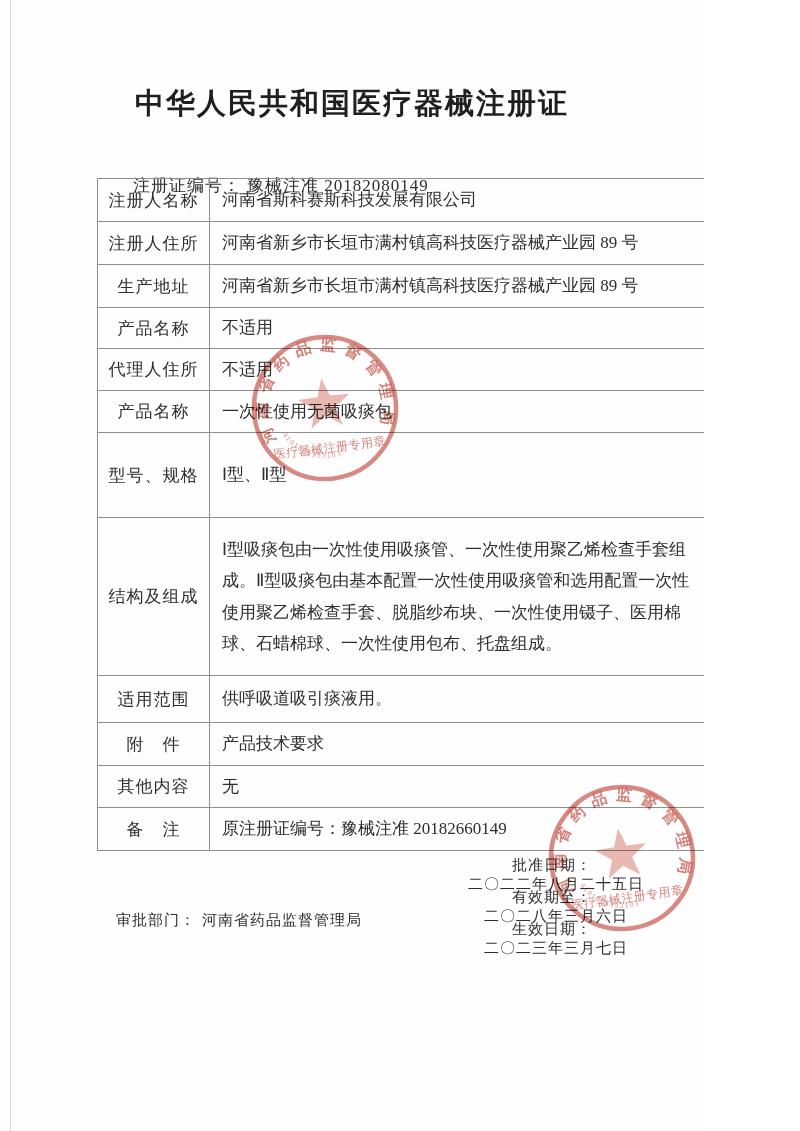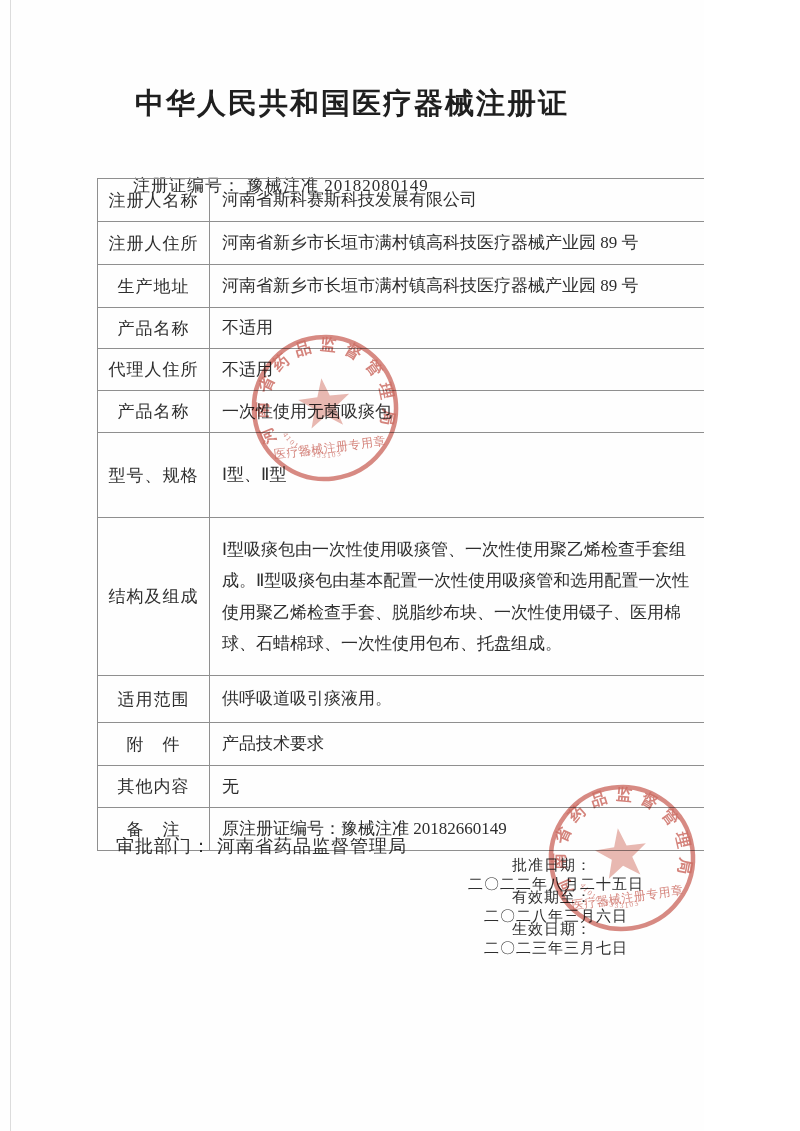--- a/index.html
+++ b/index.html
@@ -44,22 +44,22 @@
   }
   .cell-value {
     flex:1;
     display:flex; align-items:center;
     font-size:17px; line-height:1.85;
     padding:4px 34px 4px 12px;
     box-sizing:border-box;
   }
 
   .footer-dept {
-    position:absolute; top:834px; left:116px;
-    font-size:18px; letter-spacing:1px;
+    position:absolute; top:911px; left:116px;
+    font-size:15px; letter-spacing:1px;
   }
   .footer-dept .lbl { margin-right:6px; }
   .footer-dates {
     position:absolute; top:856px; left:468px;
     font-size:15px;
   }
   .date-line { height:32px; display:flex; align-items:center; letter-spacing:1px;flex-direction:column; }
   .date-line .lbl { margin-right:8px; }
 
   .seal {

